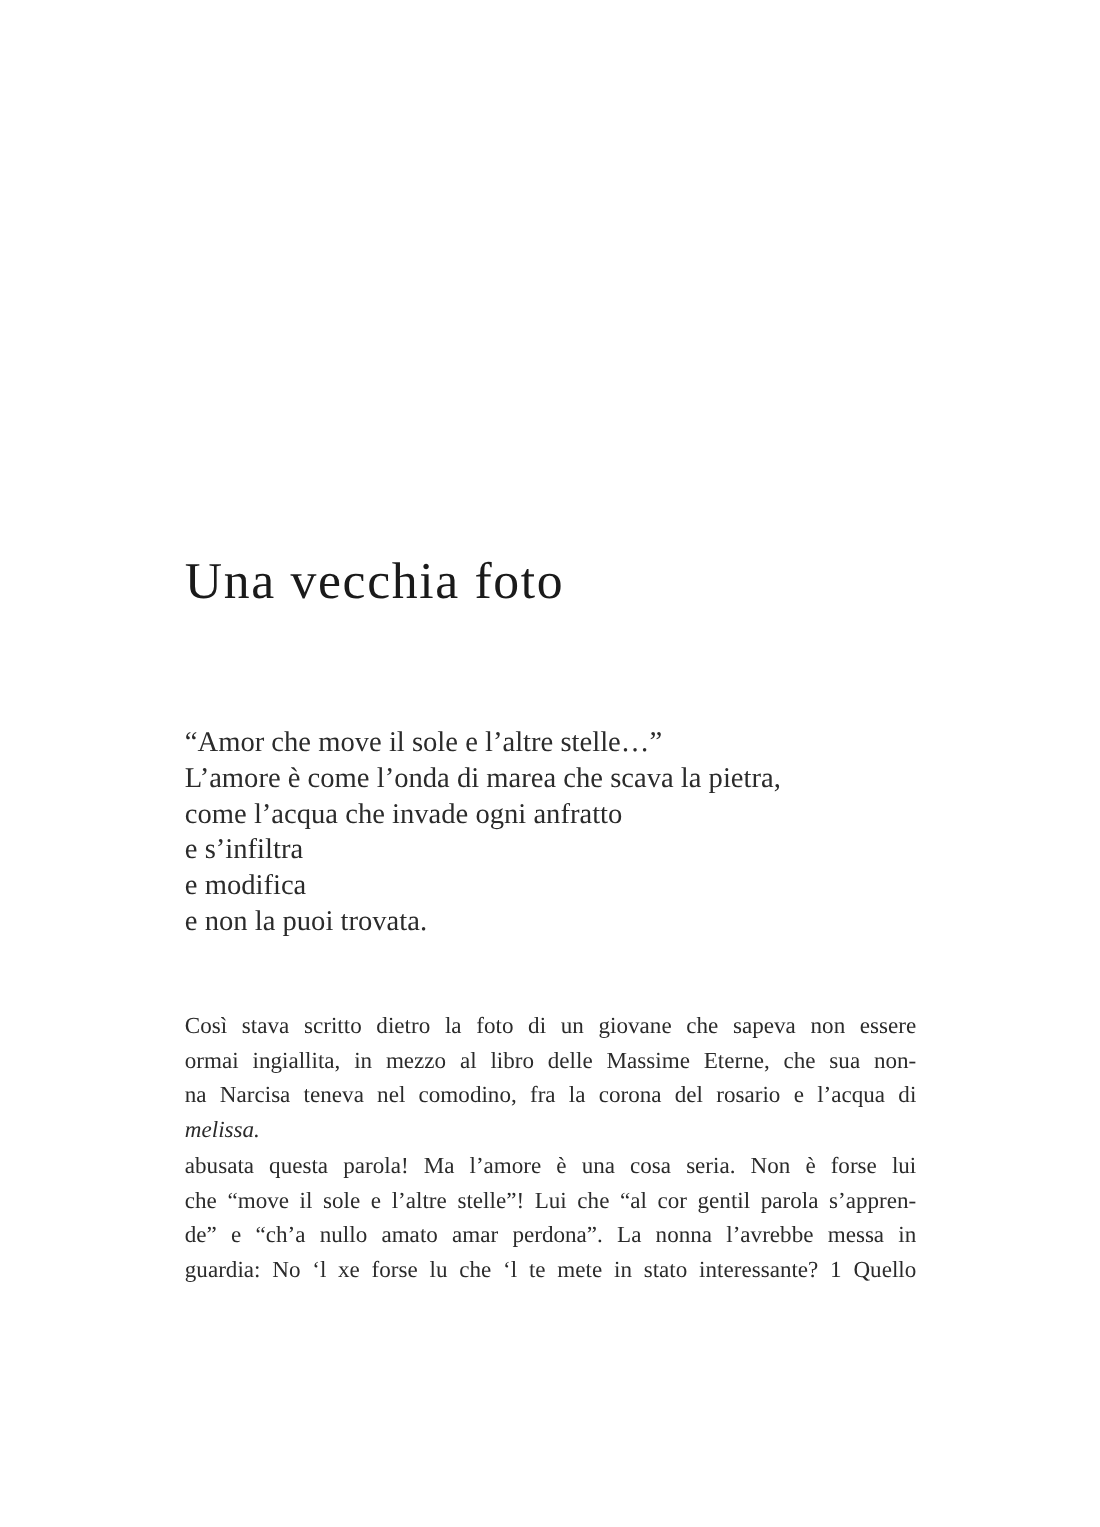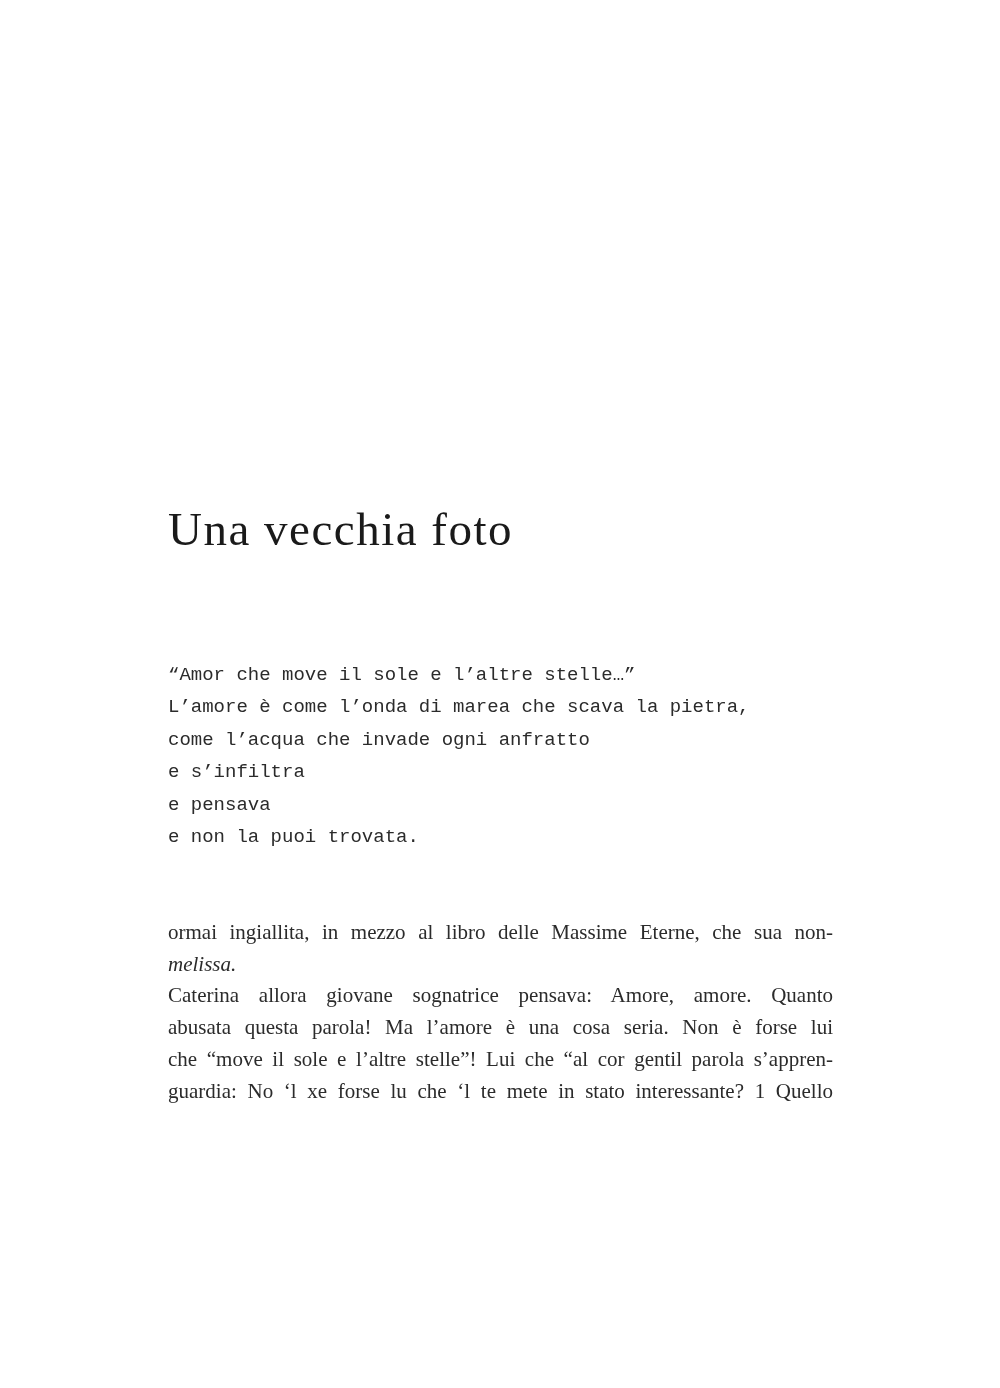--- a/index.html
+++ b/index.html
@@ -29,24 +29,23 @@
     color: #1a1a1a;
     white-space: nowrap;
   }
   .epigraph {
     position: absolute;
     left: 168px;
     top: 659px;
     width: 680px;
   }
   .eline {
-    font-size: 19px;
+    font-size: 26px;
     line-height: 32.4px;
     white-space: nowrap;
-    font-family: Liberation Mono, monospace;
   }
   .body-text {
     position: absolute;
     left: 168px;
     top: 917px;
     width: 665px;
   }
   .bline {
     font-size: 21px;
     line-height: 31.7px;
@@ -65,26 +64,28 @@
 
 <div class="page">
 
   <h1 class="chapter-title">Una vecchia foto</h1>
 
   <div class="epigraph">
     <div class="eline">“Amor che move il sole e l’altre stelle…”</div>
     <div class="eline">L’amore è come l’onda di marea che scava la pietra,</div>
     <div class="eline">come l’acqua che invade ogni anfratto</div>
     <div class="eline">e s’infiltra</div>
-    <div class="eline">e pensava</div>
+    <div class="eline">e modifica</div>
     <div class="eline">e non la puoi trovata.</div>
   </div>
 
   <div class="body-text">
+    <div class="bline">Così stava scritto dietro la foto di un giovane che sapeva non essere</div>
     <div class="bline">ormai ingiallita, in mezzo al libro delle Massime Eterne, che sua non-</div>
+    <div class="bline">na Narcisa teneva nel comodino, fra la corona del rosario e l’acqua di</div>
     <div class="bline flush">melissa.</div>
-    <div class="bline">Caterina allora giovane sognatrice pensava: Amore, amore. Quanto</div>
     <div class="bline">abusata questa parola! Ma l’amore è una cosa seria. Non è forse lui</div>
     <div class="bline">che “move il sole e l’altre stelle”! Lui che “al cor gentil parola s’appren-</div>
+    <div class="bline">de” e “ch’a nullo amato amar perdona”. La nonna l’avrebbe messa in</div>
     <div class="bline"><span>guardia: </span><span class="it">No ‘l xe forse lu che ‘l te mete in stato interessante? 1</span><span> Quello</span></div>
   </div>
 
 </div>
 
 </body></html>

